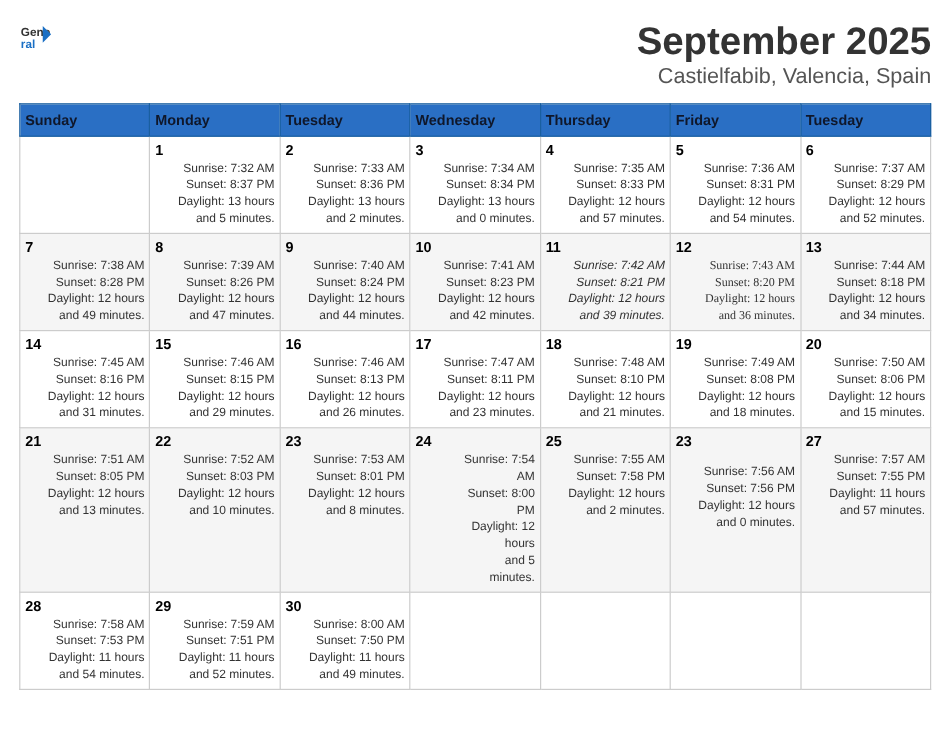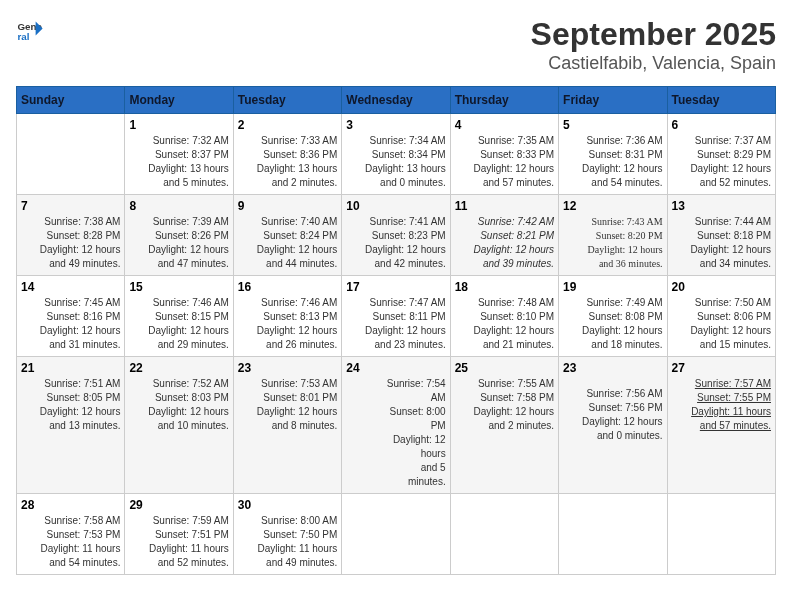--- a/index.html
+++ b/index.html
@@ -294,21 +294,21 @@
         </td>
         <td>
           <div class="day-num">23</div>
           <div class="day-info" style="white-space: pre-line; margin-top: 12px;">Sunrise: 7:56 AM
 Sunset: 7:56 PM
 Daylight: 12 hours
 and 0 minutes.</div>
         </td>
         <td>
           <div class="day-num">27</div>
-          <div class="day-info" style="white-space: pre-line; text-decoration: underline;">Sunrise: 7:57 AM
+          <div class="day-info" style="white-space: pre-line;">Sunrise: 7:57 AM
 Sunset: 7:55 PM
 Daylight: 11 hours
 and 57 minutes.</div>
         </td>
       </tr>
       <tr>
         <td>
           <div class="day-num">28</div>
           <div class="day-info" style="white-space: pre-line;">Sunrise: 7:58 AM
 Sunset: 7:53 PM

